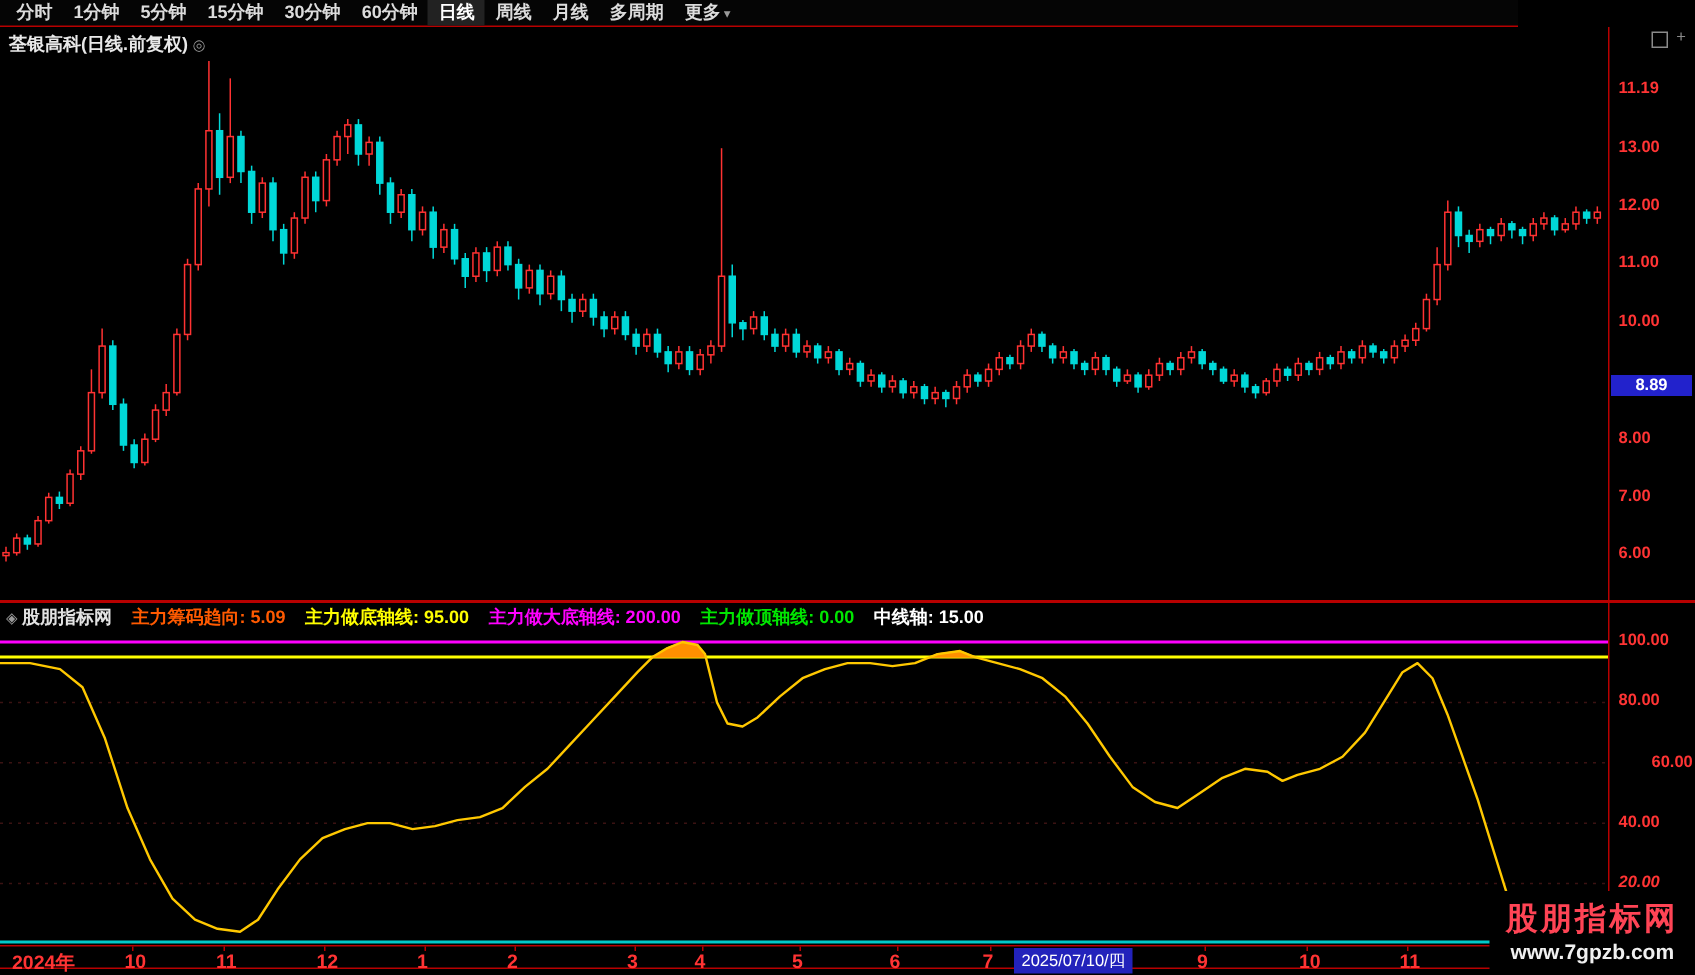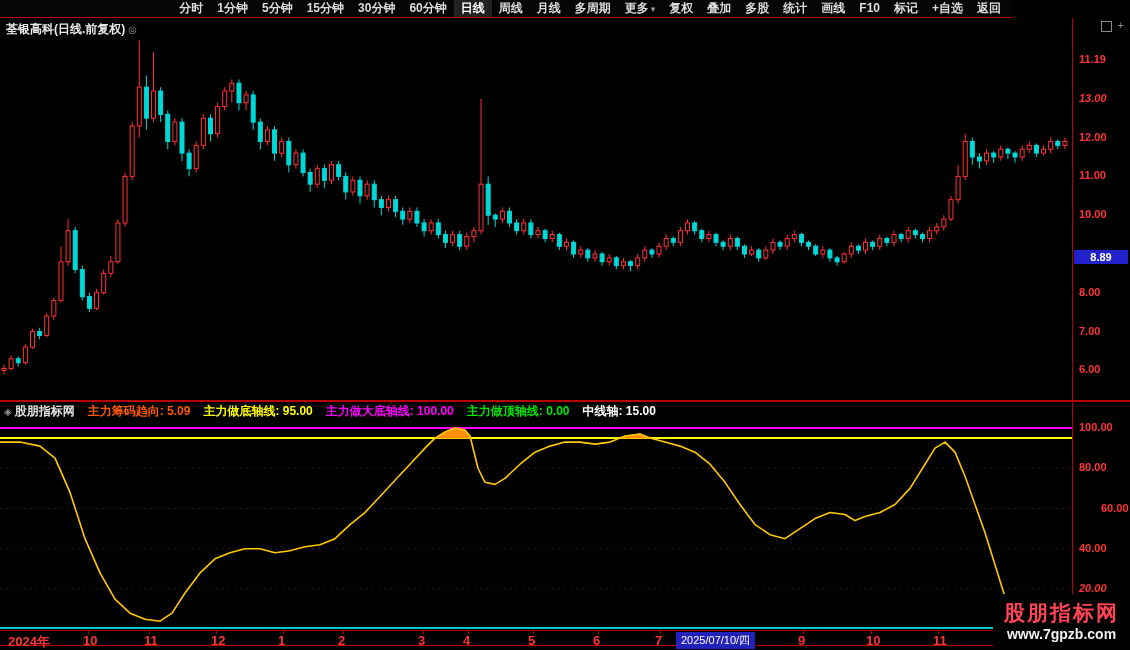--- a/index.html
+++ b/index.html
@@ -1,20 +1,20 @@
 <!DOCTYPE html>
 <html><head>
 <meta charset="utf-8">
 <style>
   html,body{margin:0;padding:0;background:#000;}
   .screen{position:relative;width:1130px;height:650px;background:#000;overflow:hidden;
           font-family:"Liberation Sans","DejaVu Sans",sans-serif;}
   
   .menubar{position:absolute;left:0;top:0;width:1012px;height:18px;background:#050505;
-           border-bottom:1px solid #b80000;display:flex;justify-content:flex-end;
+           border-bottom:1px solid #b80000;display:flex;justify-content:space-between;
            align-items:center;box-sizing:border-box;padding:0 4px;z-index:10;}
   .menu-group{display:flex;align-items:center;height:100%;}
   .menu-item{color:#dcdcdc;font-size:12px;font-weight:bold;padding:0 7px;line-height:17px;
              white-space:nowrap;cursor:pointer;}
   .menu-item.active{color:#ffffff;background:#222;}
   .menu-item .chev{color:#9a9a9a;font-size:9px;margin-left:2px;}
   
   .main-svg{position:absolute;left:0;top:18px;z-index:1;}
   .ind-svg{position:absolute;left:0;top:400px;z-index:1;}
   .axis-col{position:absolute;left:1072px;width:58px;background:#000;border-left:1px solid #b80000;
@@ -59,31 +59,20 @@
         <span class="menu-item">1分钟</span>
         <span class="menu-item">5分钟</span>
         <span class="menu-item">15分钟</span>
         <span class="menu-item">30分钟</span>
         <span class="menu-item">60分钟</span>
         <span class="menu-item active">日线</span>
         <span class="menu-item">周线</span>
         <span class="menu-item">月线</span>
         <span class="menu-item">多周期</span>
         <span class="menu-item">更多<span class="chev">▾</span></span>
-      </div>
-    <div class="menu-group" id="menu-right">
-        <span class="menu-item">复权</span>
-        <span class="menu-item">叠加</span>
-        <span class="menu-item">多股</span>
-        <span class="menu-item">统计</span>
-        <span class="menu-item">画线</span>
-        <span class="menu-item">F10</span>
-        <span class="menu-item">标记</span>
-        <span class="menu-item">+自选</span>
-        <span class="menu-item">返回</span>
       </div>
   </header>
 
   <svg id="main-svg" class="main-svg" width="1072" height="382">
       <line x1="4" y1="346.58000000000004" x2="4" y2="356.2800000000001" stroke="#ff3232" stroke-width="1"></line>
       <rect x="2" y="350.46000000000004" width="4" height="1.9400000000000546" fill="#000000" stroke="#ff3232"></rect>
       <line x1="11.120000000000001" y1="337.65600000000006" x2="11.120000000000001" y2="352.4000000000001" stroke="#ff3232" stroke-width="1"></line>
       <rect x="9.120000000000001" y="340.7600000000001" width="4" height="9.699999999999932" fill="#000000" stroke="#ff3232"></rect>
       <line x1="18.240000000000002" y1="338.432" x2="18.240000000000002" y2="348.5200000000001" stroke="#00d8d8" stroke-width="1"></line>
       <rect x="16.240000000000002" y="340.7600000000001" width="4" height="3.8799999999999386" fill="#00d8d8" stroke="#00d8d8"></rect>
@@ -384,21 +373,21 @@
     </svg>
   <div class="chart-title">
     <span>荃银高科(日线.前复权)</span><span class="title-info-icon">◎</span>
   </div>
   <div class="win-icons">
     <span class="win-icon"></span>
     <span class="win-icon plus">+</span>
   </div>
   <div class="axis-col axis-main" id="price-axis">
       <div class="ax-label" style="top: 35px;">11.19</div>
-      <div class="ax-label" style="top: 73.8px; font-style: italic;">13.00</div>
+      <div class="ax-label" style="top: 73.8px;">13.00</div>
       <div class="ax-label" style="top: 112.6px;">12.00</div>
       <div class="ax-label" style="top: 151.4px;">11.00</div>
       <div class="ax-label" style="top: 190.2px;">10.00</div>
       <div class="ax-label" style="top: 267.8px;">8.00</div>
       <div class="ax-label" style="top: 306.6px;">7.00</div>
       <div class="ax-label" style="top: 345.4px;">6.00</div>
       <div class="price-marker" style="top: 232.268px;">8.89</div>
     </div>
 
   <div class="panel-divider"></div>
@@ -412,21 +401,21 @@
       <line x1="0" y1="38.06249999999997" x2="1072" y2="38.06249999999997" stroke="#ffff00" stroke-width="2"></line>
       <line x1="0" y1="228" x2="1072" y2="228" stroke="#00c8c8" stroke-width="2"></line>
       <polygon points="435,38.06249999999997 445,32.02499999999998 455,27.99999999999997 465,30.01249999999999 470,36.04999999999998 470.5,38.06249999999997" fill="#ff9000" stroke="#ff9000"></polygon>
       <polygon points="620,38.06249999999997 625,36.04999999999998 640,34.037499999999994 650,38.06249999999997" fill="#ff9000" stroke="#ff9000"></polygon>
       <polyline points="0,42.08749999999998 20,42.08749999999998 40,46.11249999999998 55,58.18749999999997 70,92.39999999999998 85,138.6875 100,172.89999999999998 115,199.0625 130,213.15 145,219.1875 160,221.2 172,213.15 185,193.025 200,172.89999999999998 215,158.8125 230,152.77499999999998 245,148.75 260,148.75 275,152.77499999999998 290,150.7625 305,146.7375 320,144.725 335,138.6875 350,124.6 365,112.52499999999999 380,96.42499999999998 395,80.32499999999999 410,64.225 425,48.12499999999997 435,38.06249999999997 445,32.02499999999998 455,27.99999999999997 465,30.01249999999999 470,36.04999999999998 478,68.25 485,82.33749999999998 495,84.35 505,78.3125 520,64.225 535,52.14999999999998 550,46.11249999999998 565,42.08749999999998 580,42.08749999999998 595,44.099999999999994 610,42.08749999999998 625,36.04999999999998 640,34.037499999999994 650,38.06249999999997 665,42.08749999999998 680,46.11249999999998 695,52.14999999999998 710,64.225 725,82.33749999999998 740,104.475 755,124.6 770,134.6625 785,138.6875 800,128.625 815,118.56249999999999 830,112.52499999999999 845,114.5375 855,120.57499999999999 865,116.54999999999998 880,112.52499999999999 895,104.475 910,88.375 925,64.225 935,48.12499999999997 945,42.08749999999998 955,52.14999999999998 965,76.29999999999998 975,104.475 985,132.64999999999998 995,164.85 1005,197.05 1015,217.175 1025,223.2125 1045,225.225 1068,225.225" fill="none" stroke="#ffc800" stroke-width="1.6" stroke-linejoin="round" stroke-linecap="round"></polyline>
     </svg>
   <div class="ind-legend" id="ind-legend">
     <span class="ind-source"><span class="src-icon">◈</span><span>股朋指标网</span></span>
   <span style="color: rgb(255, 90, 0);">主力筹码趋向: 5.09</span>
       <span style="color: rgb(255, 255, 0);">主力做底轴线: 95.00</span>
-      <span style="color: rgb(255, 0, 255);">主力做大底轴线: 100.00</span>
+      <span style="color: rgb(255, 0, 255);">主力做大底轴线: 200.00</span>
       <span style="color: rgb(0, 230, 0);">主力做顶轴线: 0.00</span>
       <span style="color: rgb(255, 255, 255);">中线轴: 15.00</span>
     </div>
   <div class="axis-col axis-ind" id="ind-axis">
       <div class="ax-label" style="top: 21px;">100.00</div>
       <div class="ax-label" style="top: 61.25px;">80.00</div>
       <div class="ax-label" style="top: 101.5px; margin-left: 22px;">60.00</div>
       <div class="ax-label" style="top: 141.75px;">40.00</div>
       <div class="ax-label" style="top: 182px; font-style: italic;">20.00</div>
     </div>

